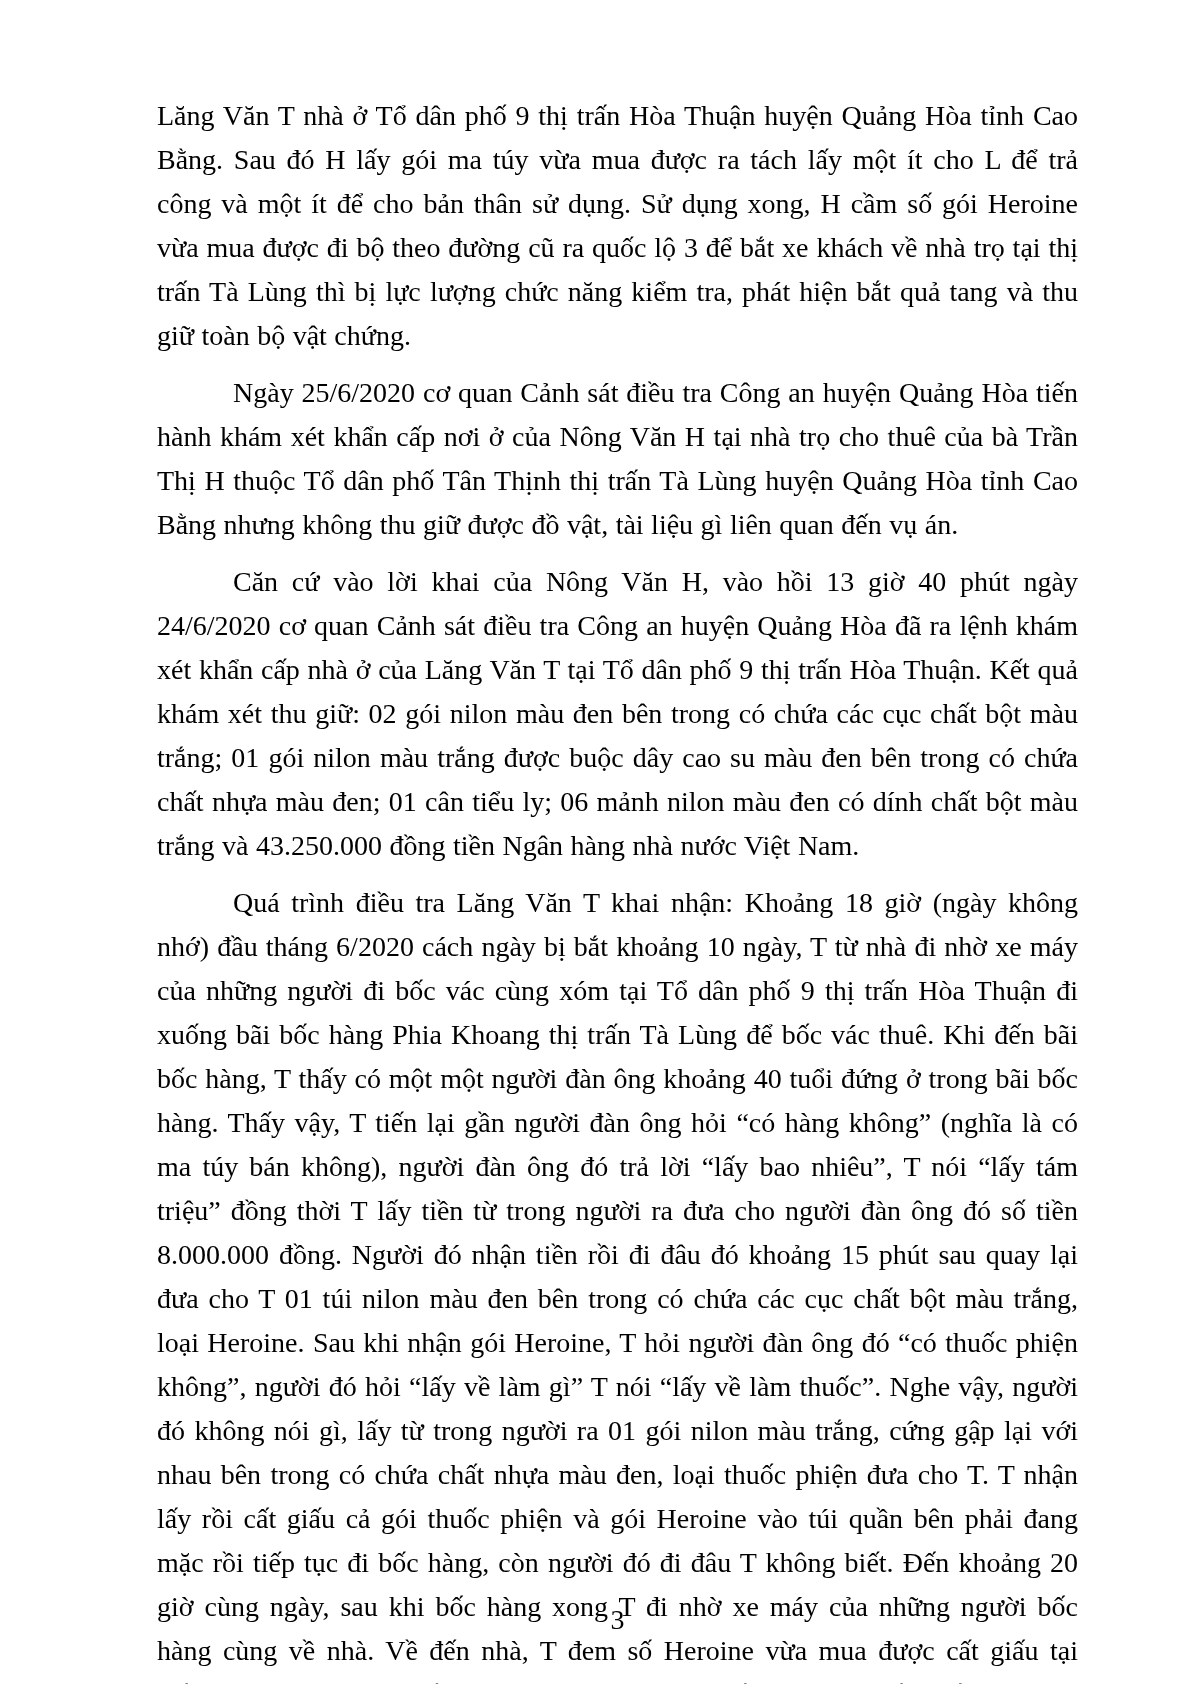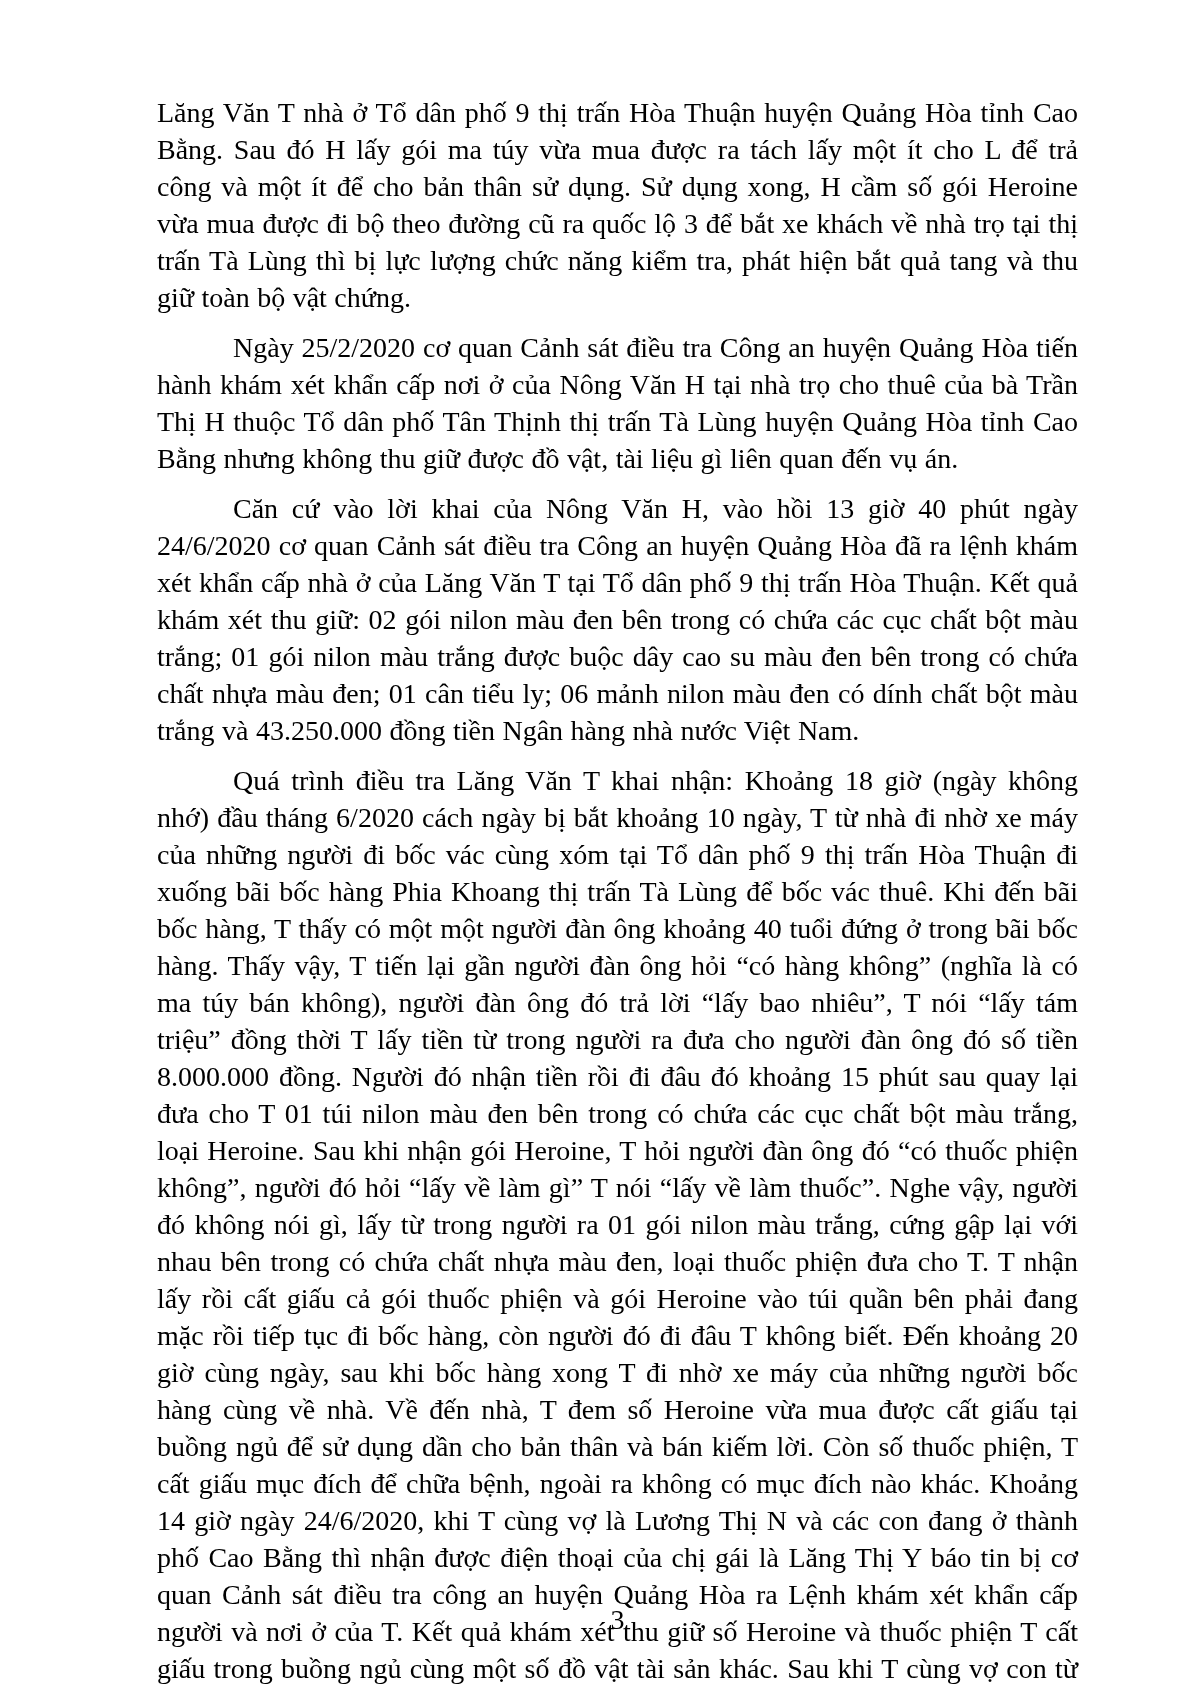--- a/index.html
+++ b/index.html
@@ -19,21 +19,21 @@
   }
   .content {
     position: absolute;
     left: 157px;
     top: 94px;
     width: 921px;
   }
   .content p {
     margin: 0 0 13px 0;
     font-size: 28px;
-    line-height: 37px;
+    line-height: 44px;
     text-align: justify;
     text-indent: 76px;
     word-spacing: 0.5px;
   }
   .content p.continuation {
     text-indent: 0;
   }
   .page-footer {
     position: absolute;
     left: 157px;
@@ -43,20 +43,20 @@
     font-size: 28px;
     line-height: 32px;
   }
 </style>
 </head>
 <body>
 
 <div class="page">
   <div class="content">
     <p class="continuation">Lăng Văn T nhà ở Tổ dân phố 9 thị trấn Hòa Thuận huyện Quảng Hòa tỉnh Cao Bằng. Sau đó H lấy gói ma túy vừa mua được ra tách lấy một ít cho L để trả công và một ít để cho bản thân sử dụng. Sử dụng xong, H cầm số gói Heroine vừa mua được đi bộ theo đường cũ ra quốc lộ 3 để bắt xe khách về nhà trọ tại thị trấn Tà Lùng thì bị lực lượng chức năng kiểm tra, phát hiện bắt quả tang và thu giữ toàn bộ vật chứng.</p>
-    <p>Ngày 25/2/2020 cơ quan Cảnh sát điều tra Công an huyện Quảng Hòa tiến hành khám xét khẩn cấp nơi ở của Nông Văn H tại nhà trọ cho thuê của bà Trần Thị H thuộc Tổ dân phố Tân Thịnh thị trấn Tà Lùng huyện Quảng Hòa tỉnh Cao Bằng nhưng không thu giữ được đồ vật, tài liệu gì liên quan đến vụ án.</p>
+    <p>Ngày 25/6/2020 cơ quan Cảnh sát điều tra Công an huyện Quảng Hòa tiến hành khám xét khẩn cấp nơi ở của Nông Văn H tại nhà trọ cho thuê của bà Trần Thị H thuộc Tổ dân phố Tân Thịnh thị trấn Tà Lùng huyện Quảng Hòa tỉnh Cao Bằng nhưng không thu giữ được đồ vật, tài liệu gì liên quan đến vụ án.</p>
     <p>Căn cứ vào lời khai của Nông Văn H, vào hồi 13 giờ 40 phút ngày 24/6/2020 cơ quan Cảnh sát điều tra Công an huyện Quảng Hòa đã ra lệnh khám xét khẩn cấp nhà ở của Lăng Văn T tại Tổ dân phố 9 thị trấn Hòa Thuận. Kết quả khám xét thu giữ: 02 gói nilon màu đen bên trong có chứa các cục chất bột màu trắng; 01 gói nilon màu trắng được buộc dây cao su màu đen bên trong có chứa chất nhựa màu đen; 01 cân tiểu ly; 06 mảnh nilon màu đen có dính chất bột màu trắng và 43.250.000 đồng tiền Ngân hàng nhà nước Việt Nam.</p>
     <p>Quá trình điều tra Lăng Văn T khai nhận: Khoảng 18 giờ (ngày không nhớ) đầu tháng 6/2020 cách ngày bị bắt khoảng 10 ngày, T từ nhà đi nhờ xe máy của những người đi bốc vác cùng xóm tại Tổ dân phố 9 thị trấn Hòa Thuận đi xuống bãi bốc hàng Phia Khoang thị trấn Tà Lùng để bốc vác thuê. Khi đến bãi bốc hàng, T thấy có một một người đàn ông khoảng 40 tuổi đứng ở trong bãi bốc hàng. Thấy vậy, T tiến lại gần người đàn ông hỏi “có hàng không” (nghĩa là có ma túy bán không), người đàn ông đó trả lời “lấy bao nhiêu”, T nói “lấy tám triệu” đồng thời T lấy tiền từ trong người ra đưa cho người đàn ông đó số tiền 8.000.000 đồng. Người đó nhận tiền rồi đi đâu đó khoảng 15 phút sau quay lại đưa cho T 01 túi nilon màu đen bên trong có chứa các cục chất bột màu trắng, loại Heroine. Sau khi nhận gói Heroine, T hỏi người đàn ông đó “có thuốc phiện không”, người đó hỏi “lấy về làm gì” T nói “lấy về làm thuốc”. Nghe vậy, người đó không nói gì, lấy từ trong người ra 01 gói nilon màu trắng, cứng gập lại với nhau bên trong có chứa chất nhựa màu đen, loại thuốc phiện đưa cho T. T nhận lấy rồi cất giấu cả gói thuốc phiện và gói Heroine vào túi quần bên phải đang mặc rồi tiếp tục đi bốc hàng, còn người đó đi đâu T không biết. Đến khoảng 20 giờ cùng ngày, sau khi bốc hàng xong T đi nhờ xe máy của những người bốc hàng cùng về nhà. Về đến nhà, T đem số Heroine vừa mua được cất giấu tại buồng ngủ để sử dụng dần cho bản thân và bán kiếm lời. Còn số thuốc phiện, T cất giấu mục đích để chữa bệnh, ngoài ra không có mục đích nào khác. Khoảng 14 giờ ngày 24/6/2020, khi T cùng vợ là Lương Thị N và các con đang ở thành phố Cao Bằng thì nhận được điện thoại của chị gái là Lăng Thị Y báo tin bị cơ quan Cảnh sát điều tra công an huyện Quảng Hòa ra Lệnh khám xét khẩn cấp người và nơi ở của T. Kết quả khám xét thu giữ số Heroine và thuốc phiện T cất giấu trong buồng ngủ cùng một số đồ vật tài sản khác. Sau khi T cùng vợ con từ thành phố Cao Bằng về nhà đến khoảng 20 giờ cùng ngày, Lăng Văn T đã đến cơ quan Cảnh sát điều tra Công an huyện Quảng Hòa khai báo toàn bộ hành vi phạm tội của mình. Đây là lần thứ hai T mua ma túy với người đàn ông trên. Trước đó vào</p>
   </div>
   <div class="page-footer">
     <span>3</span>
   </div>
 </div>
 
 </body></html>

